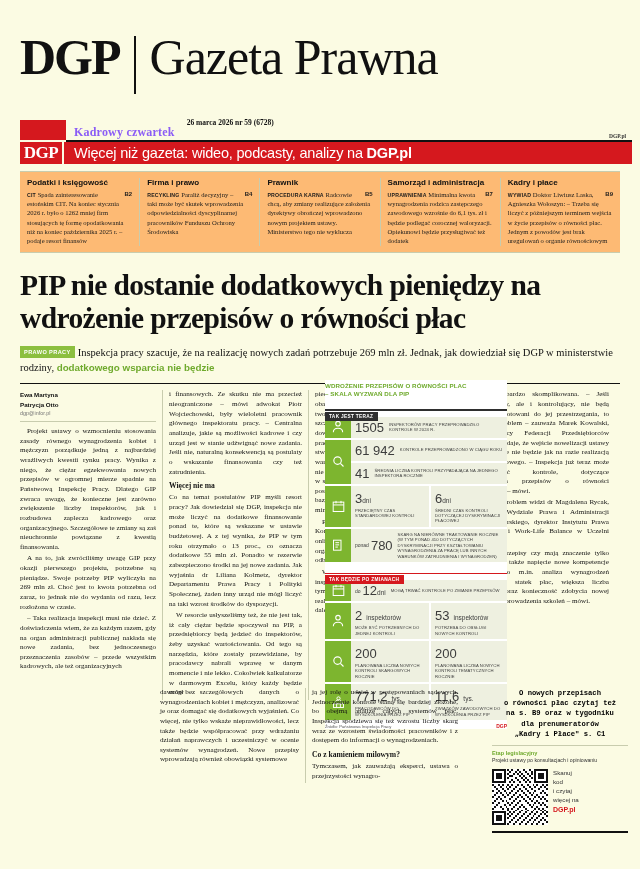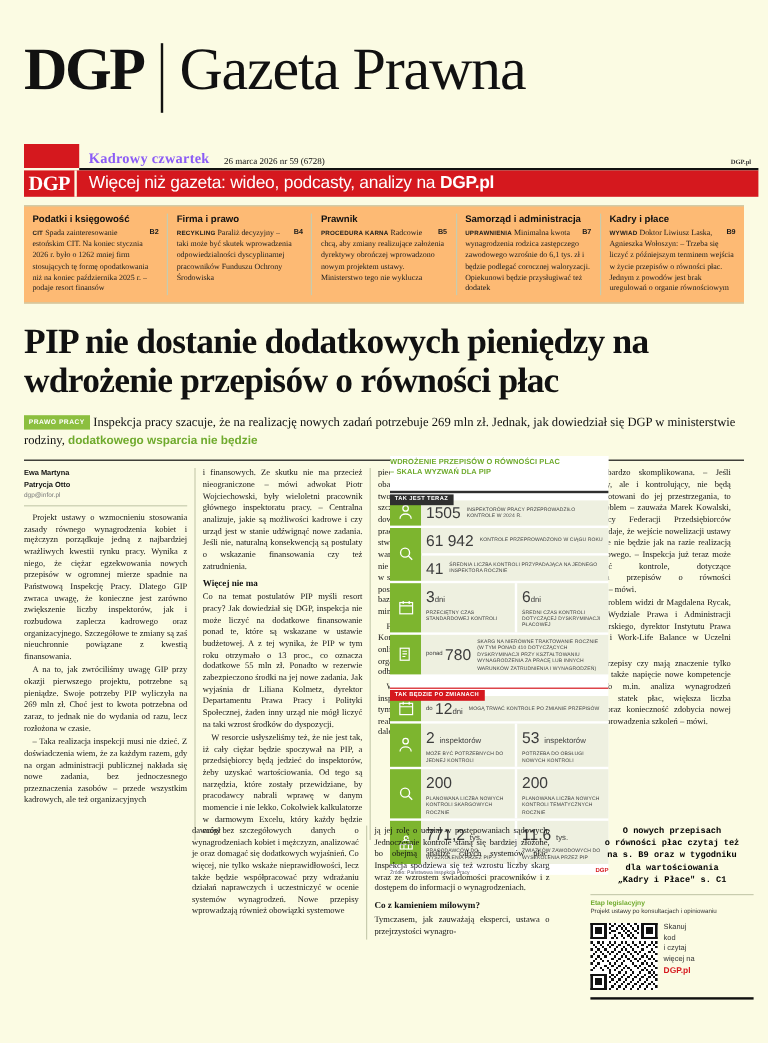--- a/index.html
+++ b/index.html
@@ -22,21 +22,21 @@
   .mh-title {
     font-family: "Liberation Serif", serif;
     font-size: 50px; line-height: 0.95; color: #111; letter-spacing: -1px;
   }
 
   
   .kadrowy-wrap { margin-top: 26px; padding-left: 12px; position: relative; }
   .kadrowy-top { display: flex; align-items: flex-end; height: 20px; }
   .kd-redblock { width: 46px; height: 20px; background: #d5181e; }
   .kd-label { font-weight: bold; font-size: 12px; margin-left: 8px; letter-spacing: .2px; color:#8b5cf6; }
-  .kd-date { font-size: 7.5px; font-weight: normal; margin-left: 12px; color:#111; padding-bottom:1px; }
+  .kd-date { font-size: 7.5px; font-weight: bold; margin-left: 12px; color:#111; padding-bottom:13px; }
   .kd-site { margin-left: auto; font-size: 5.5px; font-weight: bold; color:#333; padding-right: 6px; padding-bottom:1px;}
   .kadrowy-line { height: 1.5px; background: #111; margin-left: 46px; }
   .kadrowy-red {
     display: flex; align-items: center; height: 22px; background: #d5181e; margin-top: 0px;
   }
   .kr-dgp {
     width: 44px; height: 22px; color: #fff; font-weight: bold; font-size: 17px;
     font-family: "Liberation Serif", serif; display:flex; align-items:center; justify-content:center;
     border-right: 2px solid #fbfbe3; letter-spacing: -0.5px;
   }
@@ -412,21 +412,21 @@
       <h4>Co z kamieniem milowym?</h4>
       <p class="noind">Tymczasem, jak zauważają eksperci, ustawa o przejrzystości wynagro-</p>
     </div>
   </div>
 
   <div style="position:absolute; left:492px; top:684px; width:136px;">
     <div class="promo">
       <b>O nowych przepisach</b><br>
       <b>o równości płac czytaj też</b><br>
       <b>na s. B9 oraz w tygodniku</b><br>
-      <b>dla wartościowania</b><br>
+      <b>dla prenumeratorów</b><br>
       <b>„Kadry i Płace" s. C1</b>
     </div>
     <div class="etap-rule"></div>
     <div class="etap-title">Etap legislacyjny</div>
     <div class="etap-text">Projekt ustawy po konsultacjach i opiniowaniu</div>
     <div class="qr-row">
       <svg class="qr" viewBox="0 0 29 29" shape-rendering="crispEdges">
         <rect width="29" height="29" fill="#fff"></rect>
         <g fill="#111">
           <rect x="0" y="0" width="7" height="1"></rect>

